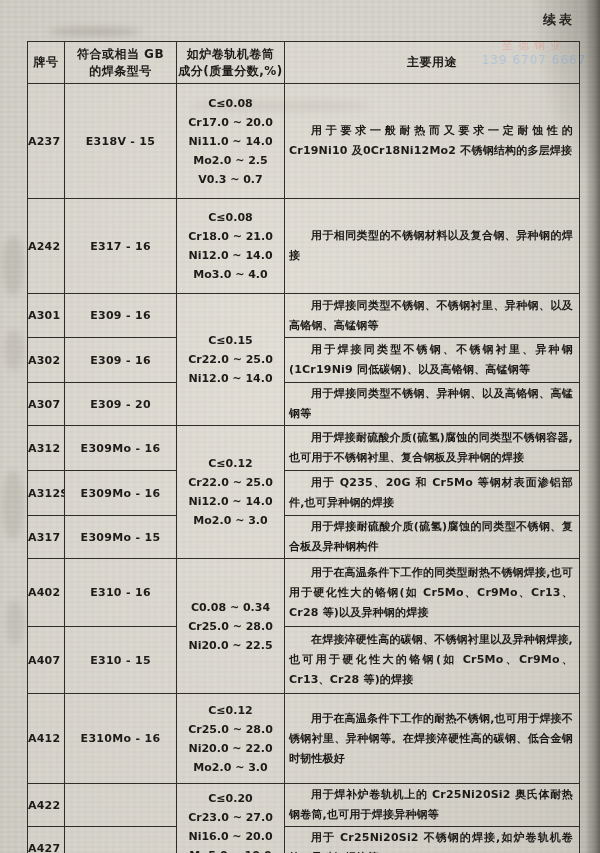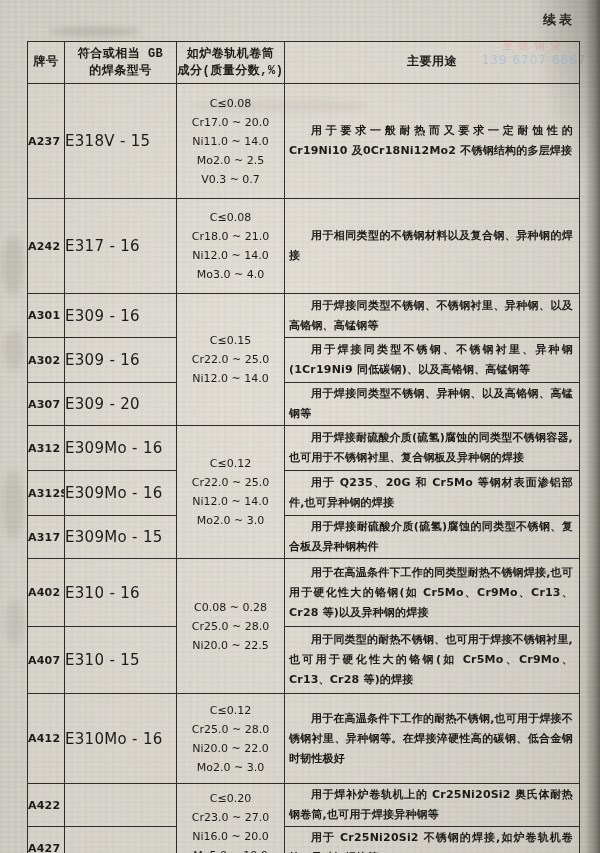--- a/index.html
+++ b/index.html
@@ -56,25 +56,25 @@
   }
   table.spec th, table.spec td{
     border:1.4px solid #2e2d27;
     padding:0;vertical-align:middle;
     overflow:hidden;
   }
   col.c-brand{width:37px;}
   col.c-gb{width:112px;}
   col.c-chem{width:108px;}
   col.c-usage{width:295px;}
-  tr.head-row{height:42px;font-family:Liberation Mono, monospace;}
+  tr.head-row{height:42px;}
   th{font-size:12px;font-weight:700;line-height:17px;text-align:center;letter-spacing:0.5px;}
   td.cell-brand{font-size:11px;text-align:left;font-weight:600;letter-spacing:0.2px;}
-  td.cell-gb{font-size:15px;text-align:left;font-weight:400;letter-spacing:0.3px;}
-  td.cell-chem{font-size:11px;text-align:center;font-weight:400;}
+  td.cell-gb{font-size:11px;text-align:center;font-weight:700;letter-spacing:0.3px;}
+  td.cell-chem{font-size:11px;text-align:center;font-weight:700;}
   .chem-line{line-height:19px;white-space:nowrap;}
   td.cell-usage{font-size:11px;font-weight:600;}
   td.cell-usage p{
     margin:0;padding:1px 6px 1px 4px;
     text-indent:2em;line-height:20px;letter-spacing:0.2px;
     text-align:justify;
   }
 </style>
 </head>
 <body>
@@ -197,33 +197,33 @@
         <td class="cell-brand">A317</td>
         <td class="cell-gb">E309Mo - 15</td>
         <td class="cell-usage">
           <p>用于焊接耐硫酸介质(硫氢)腐蚀的同类型不锈钢、复合板及异种钢构件</p>
         </td>
       </tr>
       <tr style="height: 68px;">
         <td class="cell-brand">A402</td>
         <td class="cell-gb">E310 - 16</td>
         <td class="cell-chem" rowspan="2">
-          <div class="chem-line">C0.08 ~ 0.28</div>
+          <div class="chem-line">C0.08 ~ 0.34</div>
           <div class="chem-line">Cr25.0 ~ 28.0</div>
           <div class="chem-line">Ni20.0 ~ 22.5</div>
         </td>
         <td class="cell-usage">
           <p>用于在高温条件下工作的同类型耐热不锈钢焊接,也可用于硬化性大的铬钢(如 Cr5Mo、Cr9Mo、Cr13、Cr28 等)以及异种钢的焊接</p>
         </td>
       </tr>
       <tr style="height: 67px;">
         <td class="cell-brand">A407</td>
         <td class="cell-gb">E310 - 15</td>
         <td class="cell-usage">
-          <p>用于同类型的耐热不锈钢、也可用于焊接不锈钢衬里,也可用于硬化性大的铬钢(如 Cr5Mo、Cr9Mo、Cr13、Cr28 等)的焊接</p>
+          <p>在焊接淬硬性高的碳钢、不锈钢衬里以及异种钢焊接,也可用于硬化性大的铬钢(如 Cr5Mo、Cr9Mo、Cr13、Cr28 等)的焊接</p>
         </td>
       </tr>
       <tr style="height: 90px;">
         <td class="cell-brand">A412</td>
         <td class="cell-gb">E310Mo - 16</td>
         <td class="cell-chem" rowspan="1">
           <div class="chem-line">C≤0.12</div>
           <div class="chem-line">Cr25.0 ~ 28.0</div>
           <div class="chem-line">Ni20.0 ~ 22.0</div>
           <div class="chem-line">Mo2.0 ~ 3.0</div>

